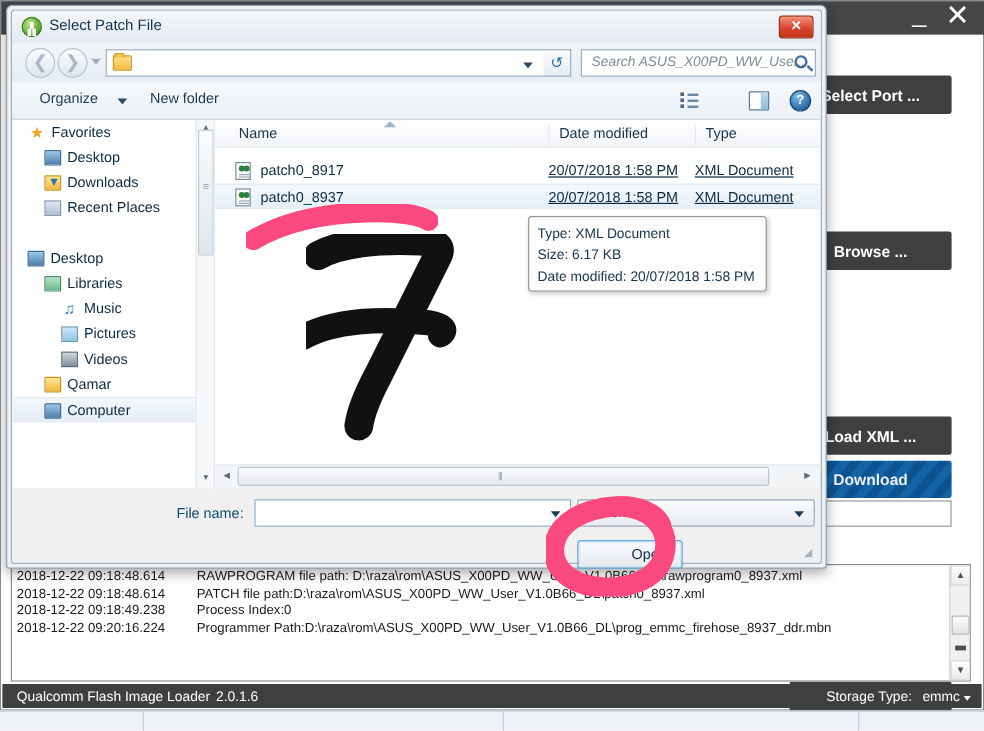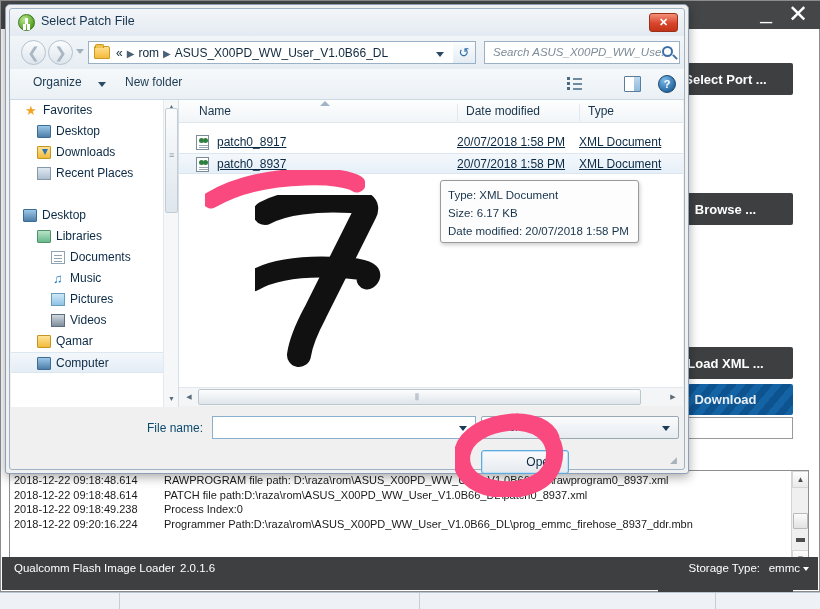--- a/index.html
+++ b/index.html
@@ -96,21 +96,21 @@
     background: linear-gradient(#fbfbfb,#e2e2e2);
     border: 1px solid #b9b9b9; border-radius: 1px;
   }
   .log-scroll .sb-mark {
     position: absolute; left: 4px; top: 67px; width: 9px; height: 4px;
     background: #4d4d4d;
   }
 
   
   .qfil-status {
-    position: absolute; left: 1px; right: 1px; bottom: 1px; height: 33px;
+    position: absolute; left: 1px; right: 1px; bottom: 1px; height: 20px;
     background: #3d3f41; color: #ffffff;
     font-size: 11.5px; line-height: 22px;
   }
   .qfil-status .left { position: absolute; left: 12px; }
   .qfil-status .ver  { position: absolute; left: 178px; }
   .qfil-status .st-label { position: absolute; right: 58px; }
   .qfil-status .st-val { position: absolute; right: 18px; }
   .qfil-status .st-caret {
     position: absolute; right: 9px; top: 10px;
     border-left: 3px solid transparent; border-right: 3px solid transparent;
@@ -364,21 +364,21 @@
   }
   .frow .fico::after {
     content:""; position:absolute; left:2px; top:2px; width:5px; height:5px;
     background:#2f7f3f; border-radius:50%;
     box-shadow: 4px 0 0 #2f7f3f;
   }
   .frow .fico::before {
     content:""; position:absolute; left:2px; top:9px; width:9px; height:1px;
     background:#9aa7b3; box-shadow: 0 2px 0 #9aa7b3;
   }
-  .frow .fname { position: absolute; left: 38px; top: 3px; text-decoration: underline; }
+  .frow .fname { position: absolute; left: 38px; top: 3px; }
   .frow .fdate { position: absolute; left: 278px; top: 3px; text-decoration: underline; }
   .frow .ftype { position: absolute; left: 400px; top: 3px; text-decoration: underline; }
 
   
   .tooltip {
     position: absolute; left: 430px; top: 171px; width: 199px; height: 63px;
     background: #fdfdfd; border: 1px solid #9a9a9a; border-radius: 3px;
     box-shadow: 1px 2px 4px rgba(0,0,0,.2);
     font-size: 11.5px; color: #17344c; line-height: 18px;
     padding: 5px 0 0 7px;
@@ -528,21 +528,20 @@
         <span class="dlg-close">✕</span>
       </div>
 
       <div class="dlg-nav">
         <div class="nav-arrow" id="nav-back">❮</div>
         <div class="nav-arrow" id="nav-fwd">❯</div>
         <div class="nav-drop"></div>
 
         <div class="addr-bar">
           <span class="addr-folder"></span>
-          <span class="addr-crumbs"><span>«</span><span class="sep">▶</span><span>rom</span><span class="sep">▶</span><span>ASUS_X00PD_WW_User_V1.0B66_DL</span></span>
           <span class="addr-caret"></span>
         </div>
 
         <div class="refresh-btn">↺</div>
 
         <div class="search-box">
           <span class="ph">Search ASUS_X00PD_WW_Use...</span>
           <span class="mag"></span>
         </div>
       </div>
@@ -584,24 +583,20 @@
         <div class="side-item"></div>
         <div class="side-item">
           <span class="ic ic-screen" style="left:12px;"></span>
           <span class="lbl" style="left:31px;">Desktop</span>
         </div>
         <div class="side-item">
           <span class="ic ic-lib" style="left:26px;"></span>
           <span class="lbl" style="left:45px;">Libraries</span>
         </div>
         <div class="side-item">
-          <span class="ic ic-doc" style="left:40px;"></span>
-          <span class="lbl" style="left:59px;">Documents</span>
-        </div>
-        <div class="side-item">
           <span class="ic ic-music" style="left:42px;">♫</span>
           <span class="lbl" style="left:59px;">Music</span>
         </div>
         <div class="side-item">
           <span class="ic ic-pic" style="left:40px;"></span>
           <span class="lbl" style="left:59px;">Pictures</span>
         </div>
         <div class="side-item">
           <span class="ic ic-vid" style="left:40px;"></span>
           <span class="lbl" style="left:59px;">Videos</span>

